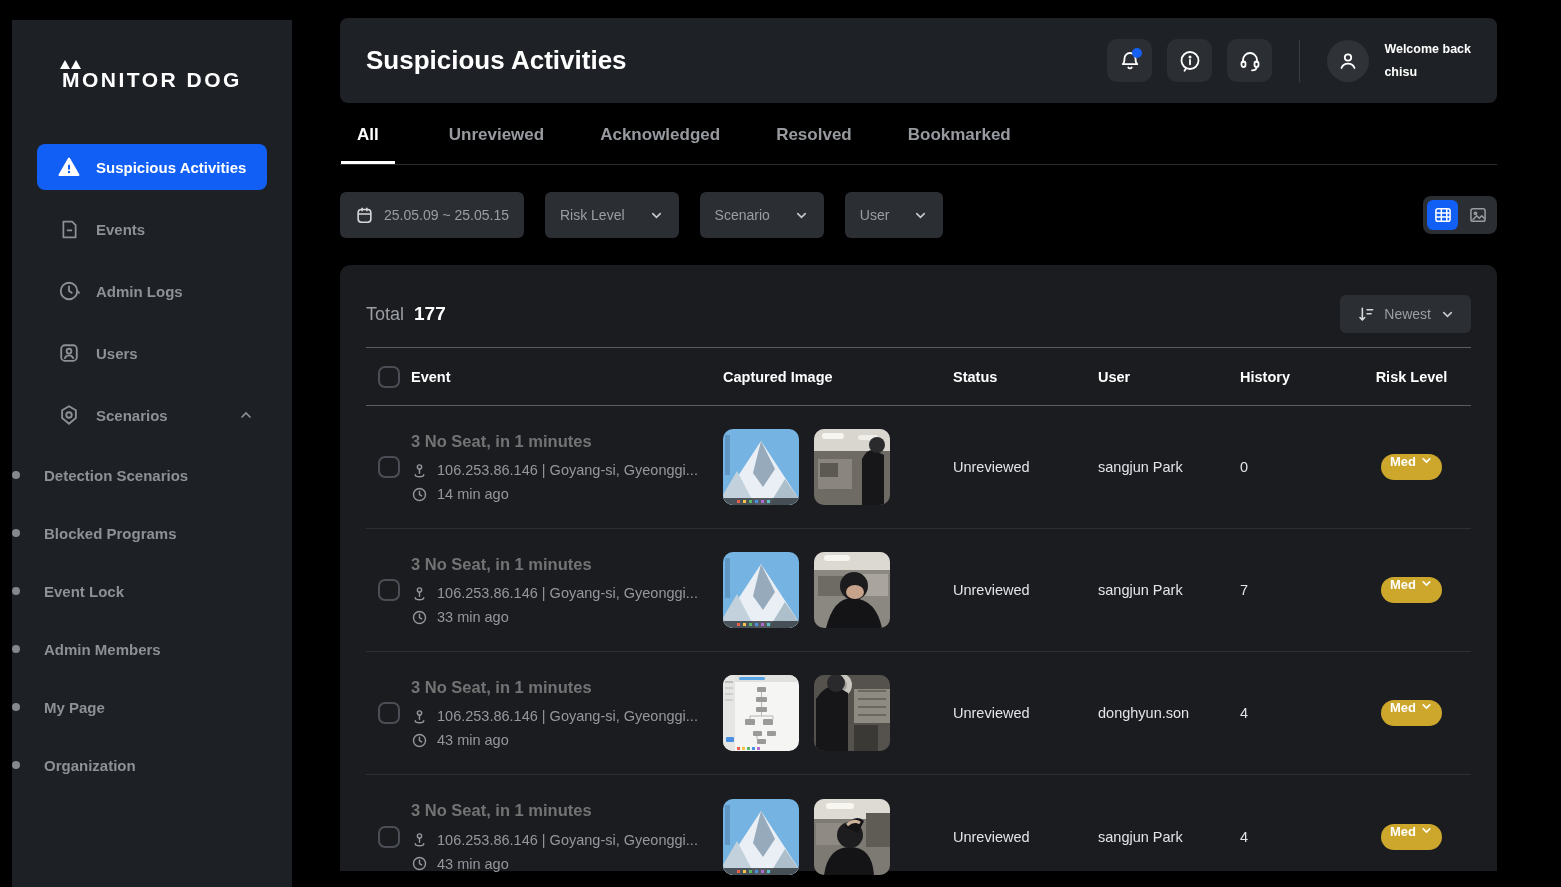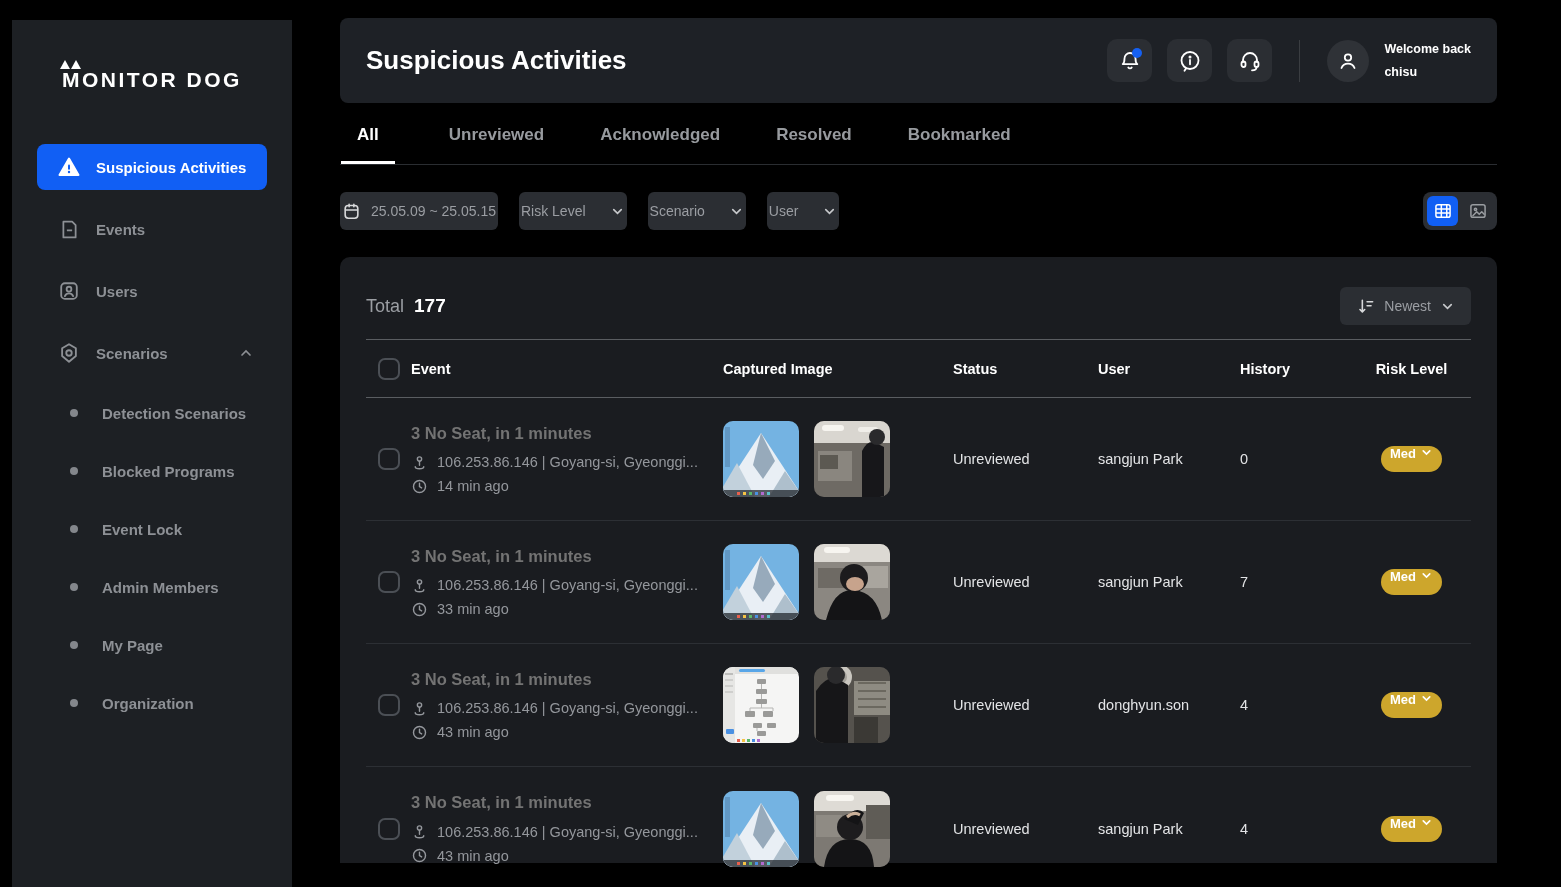--- a/index.html
+++ b/index.html
@@ -10,42 +10,42 @@
   .sidebar { margin-left:12px; width:280px; height:100%; background:#1d2024; flex:none; position:relative;margin-top:20px; }
   .logo { margin:48px 0 0 50px; position:relative; color:#fff; font-weight:900; font-size:21px; letter-spacing:2.5px; white-space:nowrap; }
   .logo .ears { position:absolute; left:-2px; top:-8px; width:20px; height:10px; }
   .logo .ears:before, .logo .ears:after { content:""; position:absolute; top:0; border-left:5px solid transparent; border-right:5px solid transparent; border-bottom:9px solid #fff; }
   .logo .ears:before { left:0; } .logo .ears:after { left:11px; }
   .nav { margin-top:52px; }
   .nav-item { height:62px; display:flex; align-items:center; padding-left:45px; color:#8d9095; font-size:15px; font-weight:700; cursor:pointer; position:relative; }
   .nav-item .nicon { width:24px; height:24px; margin-right:15px; flex:none; display:flex; align-items:center; justify-content:center; }
   .nav-item.active { background:#115ff4; color:#fff; margin:8px 25px; height:46px; border-radius:8px; padding-left:20px; }
   .nav-item .chev { position:absolute; right:38px; }
-  .sub-item { height:58px; display:flex; align-items:center; padding-left:58px; color:#8d9095; font-size:15px; font-weight:700; cursor:pointer; }
+  .sub-item { height:58px; display:flex; align-items:center; color:#8d9095; font-size:15px; font-weight:700; cursor:pointer; }
   .sub-item .dot { width:8px; height:8px; border-radius:50%; background:#84878c; margin-right:24px; flex:none; }
   svg { display:block; }
 
   
   .main { margin-left:48px; width:1157px; flex:none; }
 
   .topbar { margin-top:18px; height:85px; background:#1e2126; border-radius:8px; display:flex; align-items:center; padding:0 26px; }
   .page-title { color:#fff; font-size:26px; font-weight:800; }
   .topbar-right { margin-left:auto; display:flex; align-items:center; gap:15px; }
   .icon-btn { width:45px; height:43px; background:#2b2e33; border-radius:10px; display:flex; align-items:center; justify-content:center; cursor:pointer; position:relative; }
   .notif-dot { position:absolute; top:9px; right:10px; width:10px; height:10px; border-radius:50%; background:#1560f2; }
   .vdivider { width:1px; height:42px; background:#3a3d41; margin:0 12px; }
   .avatar { width:42px; height:42px; border-radius:50%; background:#2f3237; display:flex; align-items:center; justify-content:center; }
   .welcome { color:#fff; font-size:12.5px; font-weight:700; line-height:1.8; }
 
   .tabs { margin-top:17px; height:45px; display:flex; align-items:flex-start; gap:52px; border-bottom:1px solid #2a2d31; padding-left:17px; }
   .tab { color:#979a9e; font-size:17px; font-weight:600; height:44px; line-height:30px; cursor:pointer; border-bottom:3px solid transparent; padding:0 2px; }
   .tab.active { color:#fff; font-weight:700; border-bottom-color:#fff; padding:0 16px; margin-left:-16px; }
 
   .filters { margin-top:27px; display:flex; align-items:center; gap:21px; }
-  .filter-btn { height:38px; background:#2b2e33; border-radius:6px; display:flex; align-items:center; gap:10px; padding:0 2px; color:#9b9ea3; font-size:14px; cursor:pointer; }
+  .filter-btn { height:46px; background:#2b2e33; border-radius:6px; display:flex; align-items:center; gap:10px; padding:0 15px; color:#9b9ea3; font-size:14px; cursor:pointer; }
   .filter-btn .fchev { margin-left:14px; }
   .view-toggle { margin-left:auto; height:38px; width:74px; background:#2b2e33; border-radius:8px; display:flex; align-items:center; justify-content:space-between; padding:0 4px; }
   .vt-btn { width:31px; height:30px; border-radius:6px; display:flex; align-items:center; justify-content:center; cursor:pointer; }
   .vt-btn.active { background:#115ff4; }
 
   
   .panel { margin-top:27px; background:#1a1c20; border-radius:10px 10px 0 0; height:606px; padding-top:20px; }
   .panel-head { display:flex; align-items:center; padding:0 26px; height:58px; }
   .total { font-size:18px; color:#9b9ea3; display:flex; gap:10px; align-items:baseline; }
   .total b { color:#fff; font-weight:800; font-size:19px;text-align:right; }
@@ -98,20 +98,30 @@
       <div class="nav-item">
         <span class="nicon">
           <svg width="21" height="21" viewBox="0 0 24 24" fill="none" stroke="#8d9095" stroke-width="2" stroke-linejoin="round">
               <path d="M5 3h10l4 4v14H5z"></path>
               <path d="M9 13h6"></path>
             </svg>
         </span>
         <span>Events</span>
       </div>
 
+      <div class="nav-item">
+        <span class="nicon">
+          <svg width="22" height="22" viewBox="0 0 24 24" fill="none" stroke="#8d9095" stroke-width="2" stroke-linecap="round">
+              <circle cx="12" cy="12" r="9"></circle>
+              <path d="M12 7v5l3 2"></path>
+              <path d="M21 12l2 2"></path>
+            </svg>
+        </span>
+        <span>Admin Logs</span>
+      </div>
 
       <div class="nav-item">
         <span class="nicon">
           <svg width="22" height="22" viewBox="0 0 24 24" fill="none" stroke="#8d9095" stroke-width="2" stroke-linecap="round">
               <rect x="3.5" y="3.5" width="17" height="17" rx="4"></rect>
               <circle cx="12" cy="10" r="2.6"></circle>
               <path d="M7.5 17.5c1-2.2 2.7-3 4.5-3s3.5.8 4.5 3"></path>
             </svg>
         </span>
         <span>Users</span>

